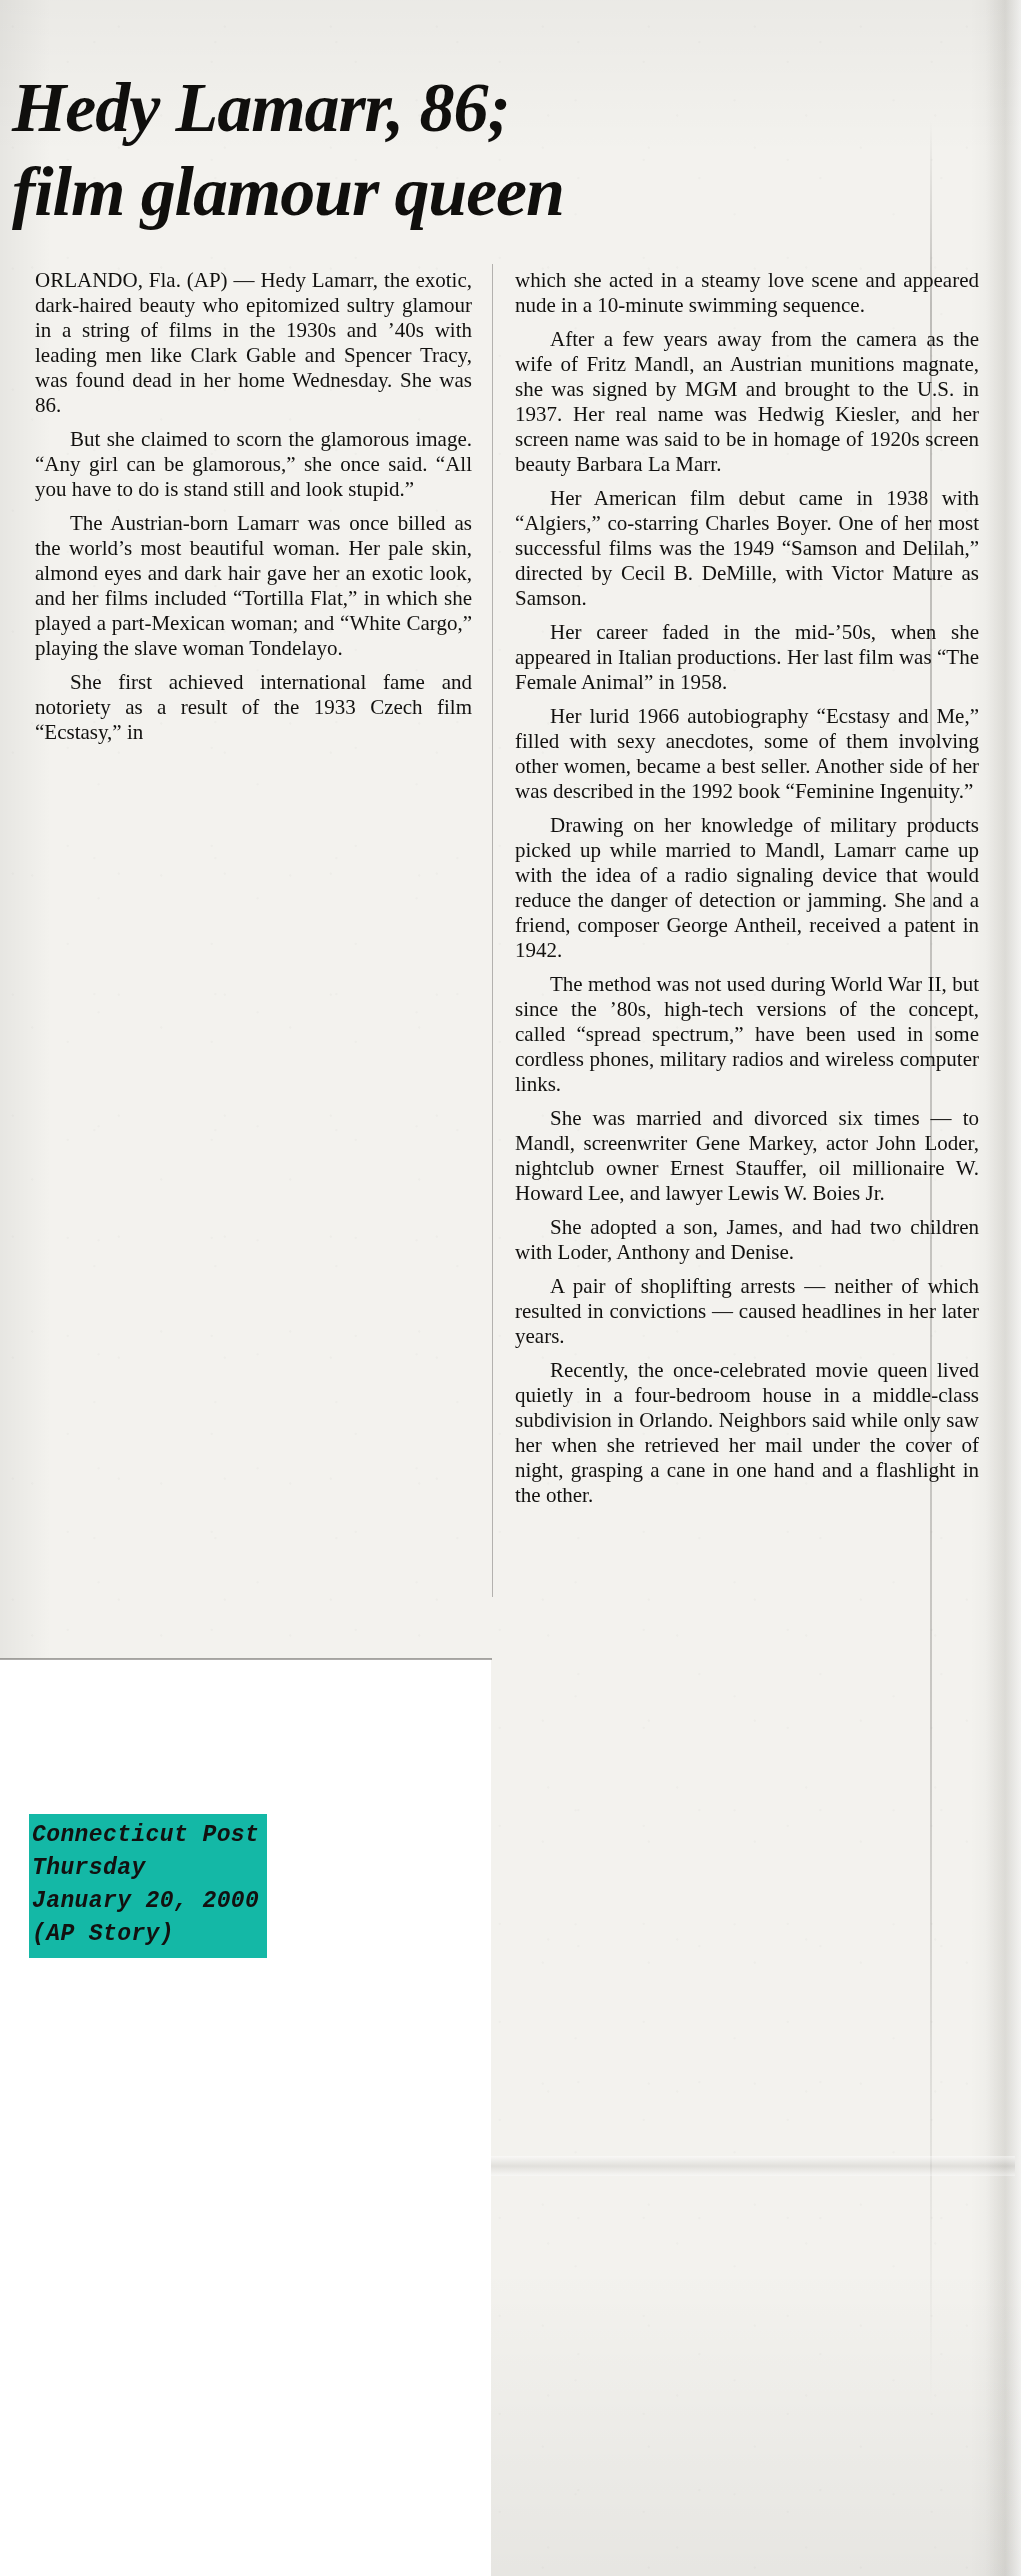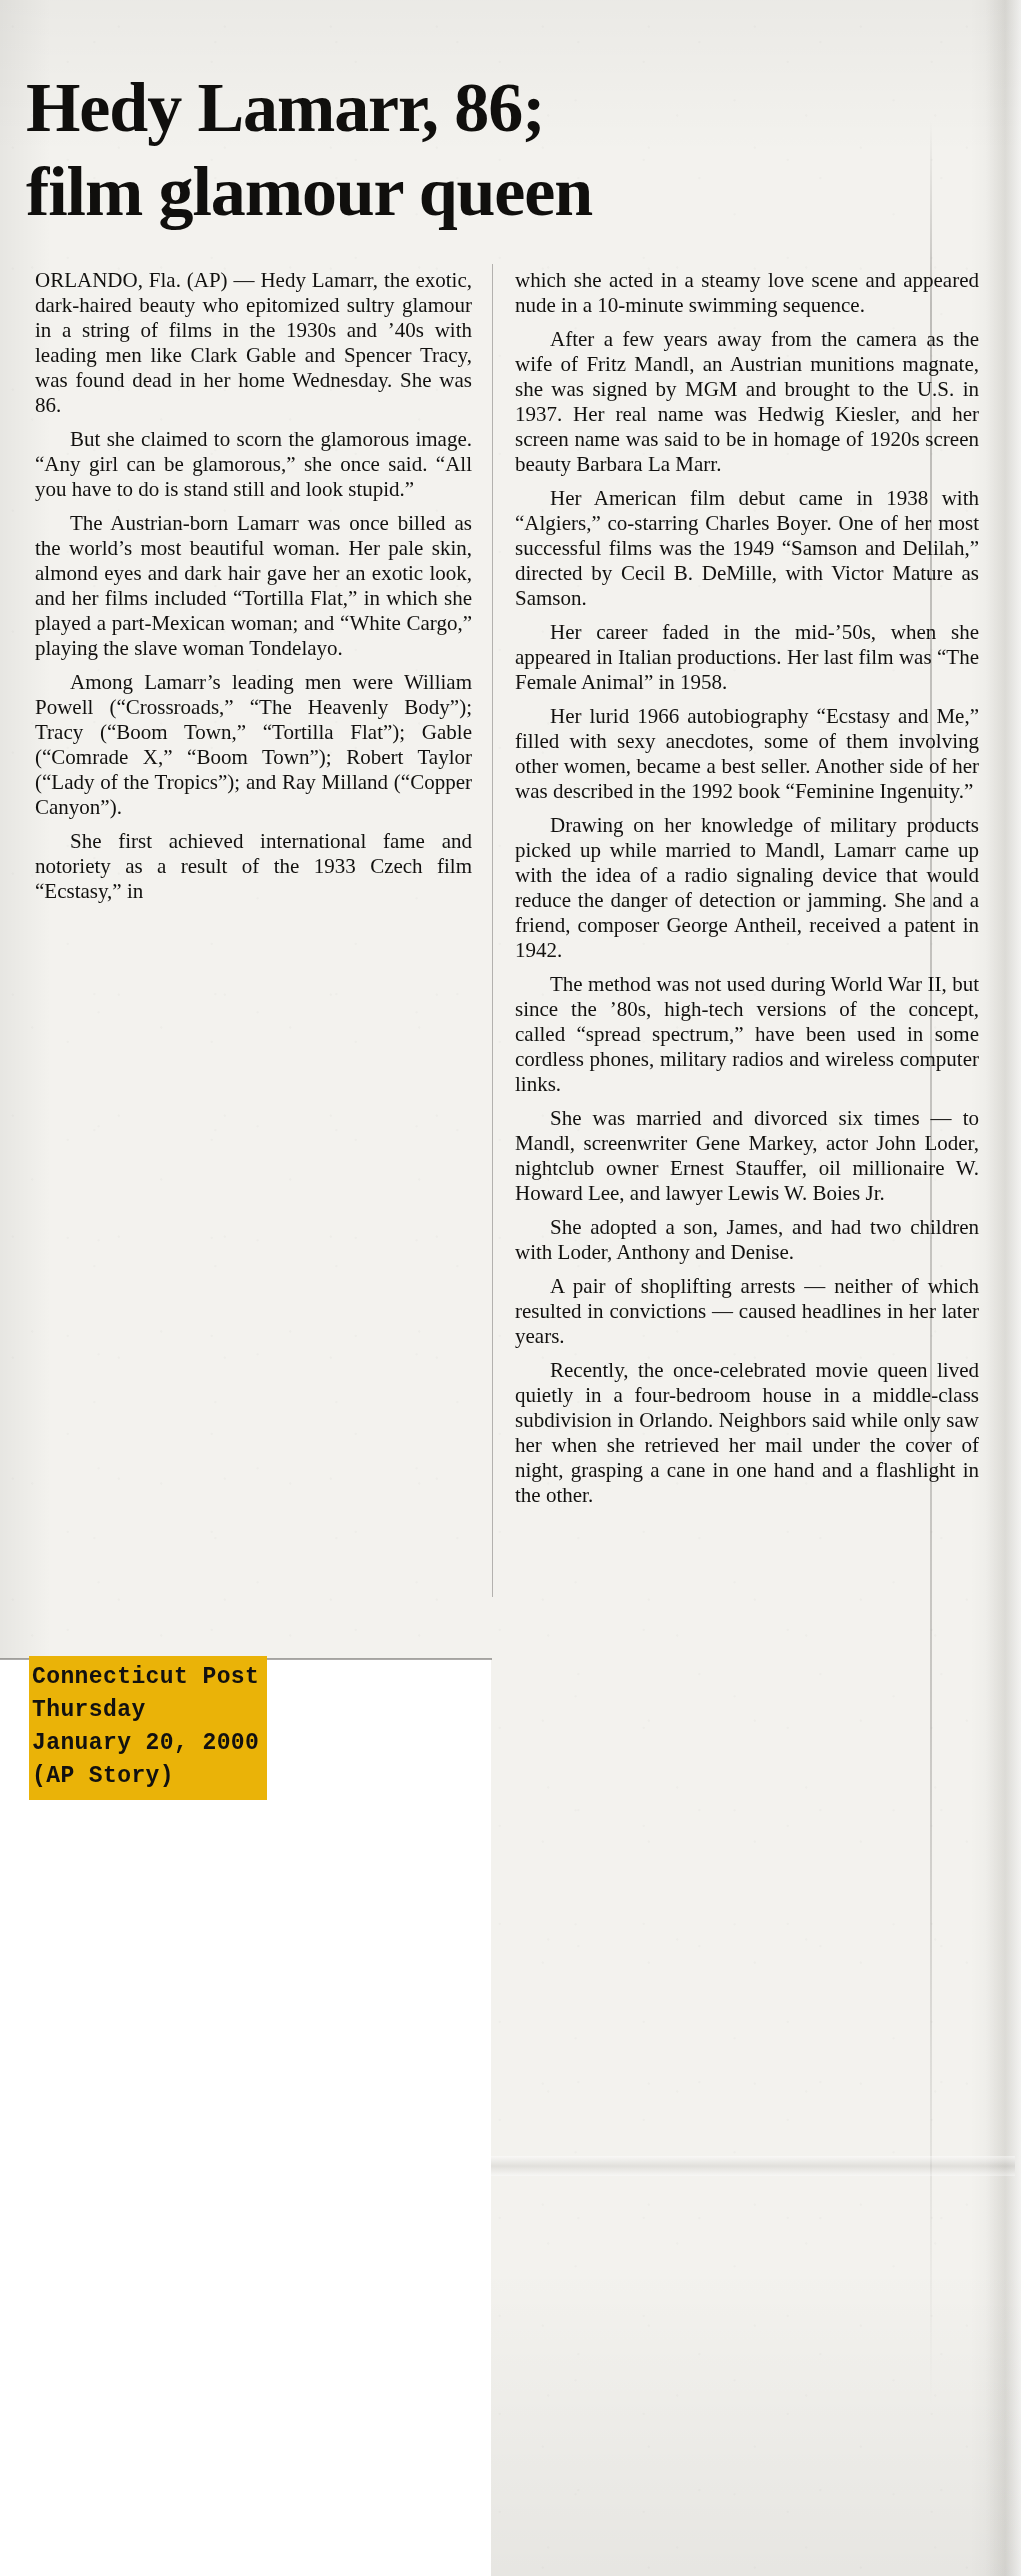--- a/index.html
+++ b/index.html
@@ -66,29 +66,30 @@
     top: 2156px;
     width: 530px;
     height: 19.7px;
     background: linear-gradient(180deg, rgba(255,255,255,0.45), rgba(130,128,122,0.16), rgba(255,255,255,0.35));
     pointer-events: none;
   }
 
   
   #headline {
     position: absolute;
-    left: 26px;
+    left: 12px;
     top: 26px;
     width: 962px;
     font-family: "Liberation Serif", serif;
     font-weight: bold;
     font-size: 70px;
     line-height: 1.0;
     letter-spacing: -1.1px;
     color: #100f0d;
+    font-style: italic;
   }
   #headline .hl-line { display: block; white-space: nowrap; }
   #headline .hl-line + .hl-line { margin-top: 14px; }
 
   
   .column {
     position: absolute;
     top: 259px;
     font-family: "Liberation Serif", serif;
     font-size: 21px;
@@ -202,29 +203,30 @@
     letter-spacing: 0.4px;
     color: #0e0d0c;
     margin-top: 7.6px;
     text-indent: 0;
   }
 
   
   #source-note {
     position: absolute;
     left: 29px;
-    top: 1656px;
+    top: 1814px;
     font-family: "Liberation Mono", monospace;
     font-size: 23px;
     line-height: 33px;
     font-weight: bold;
     color: #121110;
     letter-spacing: 0.4px;
-    background: #eab308;
+    background: #14b8a6;
     padding: 4.5px 7.6px 7.6px 3px;
+    font-style: italic;
   }
   #source-note div { white-space: nowrap; }
 
   
   #white-patch {
     position: absolute;
     left: 0;
     top: 1659px;
     width: 491px;
     height: 917px;
@@ -254,21 +256,20 @@
 </h1>
 
 <div id="col-rule"></div>
 
 <div class="column" id="col-left">
 
 
   <p class="no-indent">ORLANDO, Fla. (AP) — Hedy Lamarr, the exotic, dark-haired beauty who epitomized sultry glamour in a string of films in the 1930s and ’40s with leading men like Clark Gable and Spencer Tracy, was found dead in her home Wednesday. She was 86.</p>
   <p>But she claimed to scorn the glamorous image. “Any girl can be glamorous,” she once said. “All you have to do is stand still and look stupid.”</p>
   <p>The Austrian-born Lamarr was once billed as the world’s most beautiful woman. Her pale skin, almond eyes and dark hair gave her an exotic look, and her films included “Tortilla Flat,” in which she played a part-Mexican woman; and “White Cargo,” playing the slave woman Tondelayo.</p>
-  <p>Among Lamarr’s leading men were William Powell (“Crossroads,” “The Heavenly Body”); Tracy (“Boom Town,” “Tortilla Flat”); Gable (“Comrade X,” “Boom Town”); Robert Taylor (“Lady of the Tropics”); and Ray Milland (“Copper Canyon”).</p>
   <p>She first achieved international fame and notoriety as a result of the 1933 Czech film “Ecstasy,” in</p>
 </div>
 
 <div class="column" id="col-right">
   <p class="no-indent">which she acted in a steamy love scene and appeared nude in a 10-minute swimming sequence.</p>
   <p>After a few years away from the camera as the wife of Fritz Mandl, an Austrian munitions magnate, she was signed by MGM and brought to the U.S. in 1937. Her real name was Hedwig Kiesler, and her screen name was said to be in homage of 1920s screen beauty Barbara La Marr.</p>
   <p>Her American film debut came in 1938 with “Algiers,” co-starring Charles Boyer. One of her most successful films was the 1949 “Samson and Delilah,” directed by Cecil B. DeMille, with Victor Mature as Samson.</p>
   <p>Her career faded in the mid-’50s, when she appeared in Italian productions. Her last film was “The Female Animal” in 1958.</p>
   <p>Her lurid 1966 autobiography “Ecstasy and Me,” filled with sexy anecdotes, some of them involving other women, became a best seller. Another side of her was described in the 1992 book “Feminine Ingenuity.”</p>
   <p>Drawing on her knowledge of military products picked up while married to Mandl, Lamarr came up with the idea of a radio signaling device that would reduce the danger of detection or jamming. She and a friend, composer George Antheil, received a patent in 1942.</p>

